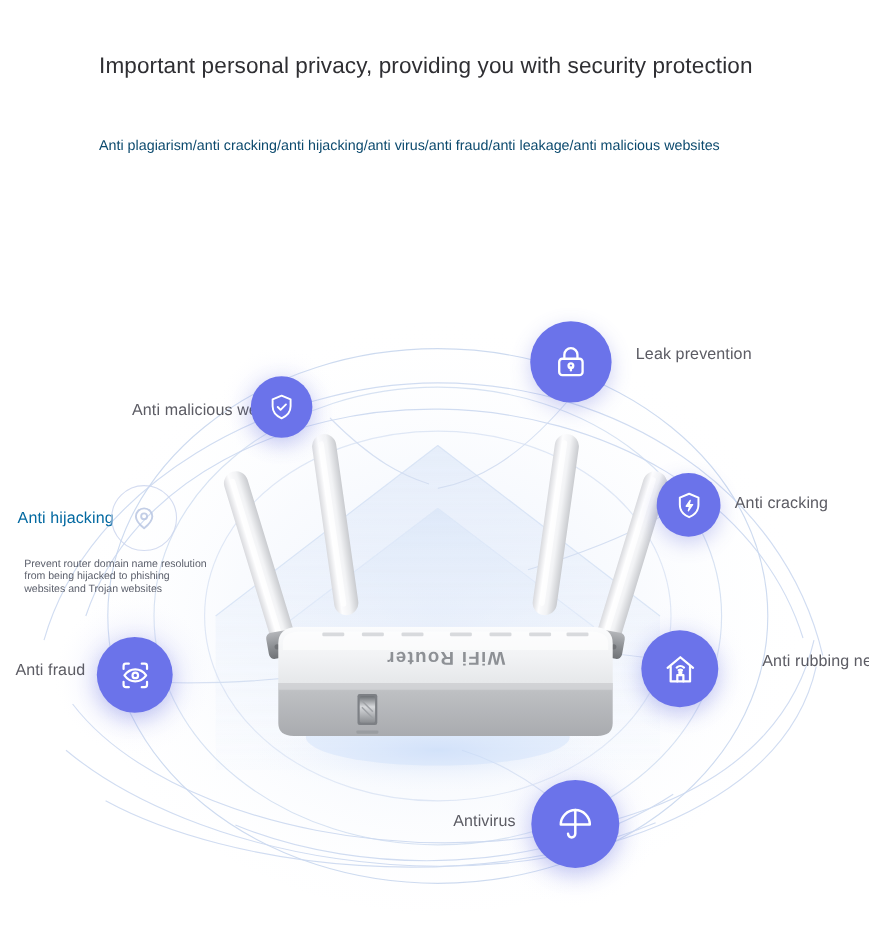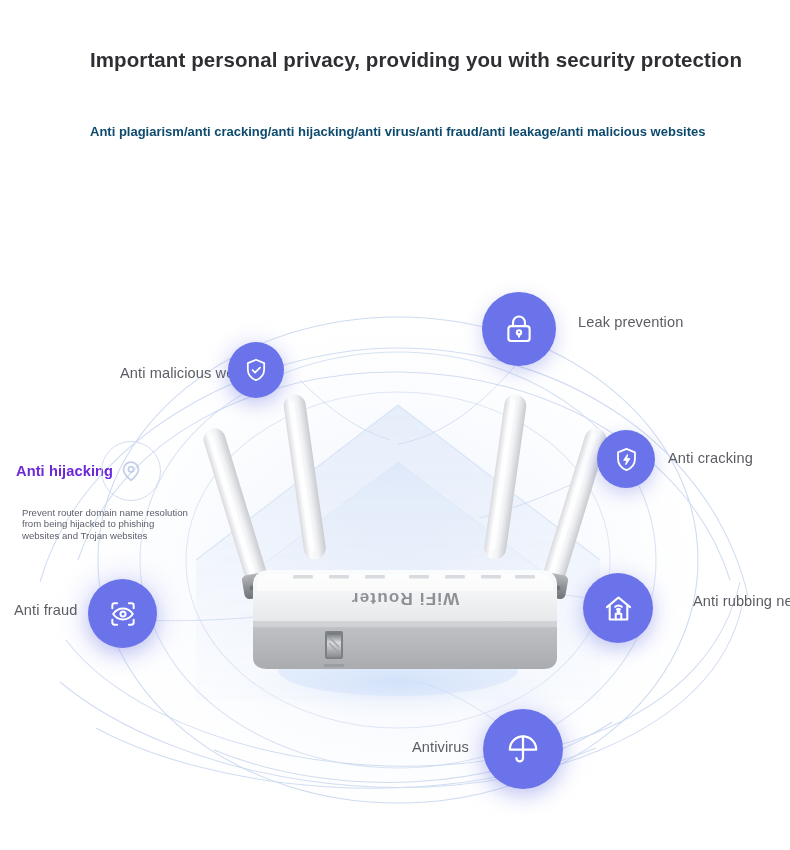--- a/index.html
+++ b/index.html
@@ -6,21 +6,21 @@
   body{
     width:790px;height:850px;
     background:#ffffff;
     font-family:"Liberation Sans", sans-serif;
     overflow:hidden;
     position:relative;
   }
   #stage{position:absolute;inset:0;width:790px;height:850px;overflow:hidden;background:#fff;}
 
   
-  .head-wrap{position:absolute;left:0;top:0;width:786px;height:215px;font-weight:bold;}
+  .head-wrap{position:absolute;left:0;top:0;width:786px;height:215px;}
   .h-title{
     position:absolute;left:90px;top:48px;
     font-size:20.5px;color:#2f2f33;letter-spacing:.1px;white-space:nowrap;
   }
   .h-sub{
     position:absolute;left:90px;top:124px;
     font-size:13px;color:#0c4a6e;white-space:nowrap;letter-spacing:0px;
   }
   .h-sub2{
     position:absolute;left:160px;top:176px;
@@ -43,21 +43,21 @@
     background:transparent;
     border:1px solid #cdd6ee;
     box-shadow:none;
     opacity:.85;
   }
   .bubble svg{display:block;}
   .f-label{
     position:absolute;white-space:nowrap;
     font-size:14.6px;color:#5c5c64;letter-spacing:.1px;
   }
-  .f-label.ghostlab{color:#6d28d9;font-weight:bold;}
+  .f-label.ghostlab{color:#0369a1;}
   .f-desc{
     position:absolute;width:170px;
     font-size:9.6px;line-height:11.4px;color:#5b5f6b;letter-spacing:0px;
   }
 
   
   .router{position:absolute;left:195px;top:155px;width:420px;height:340px;}
   .router svg{display:block;}
 </style>
 </head>

